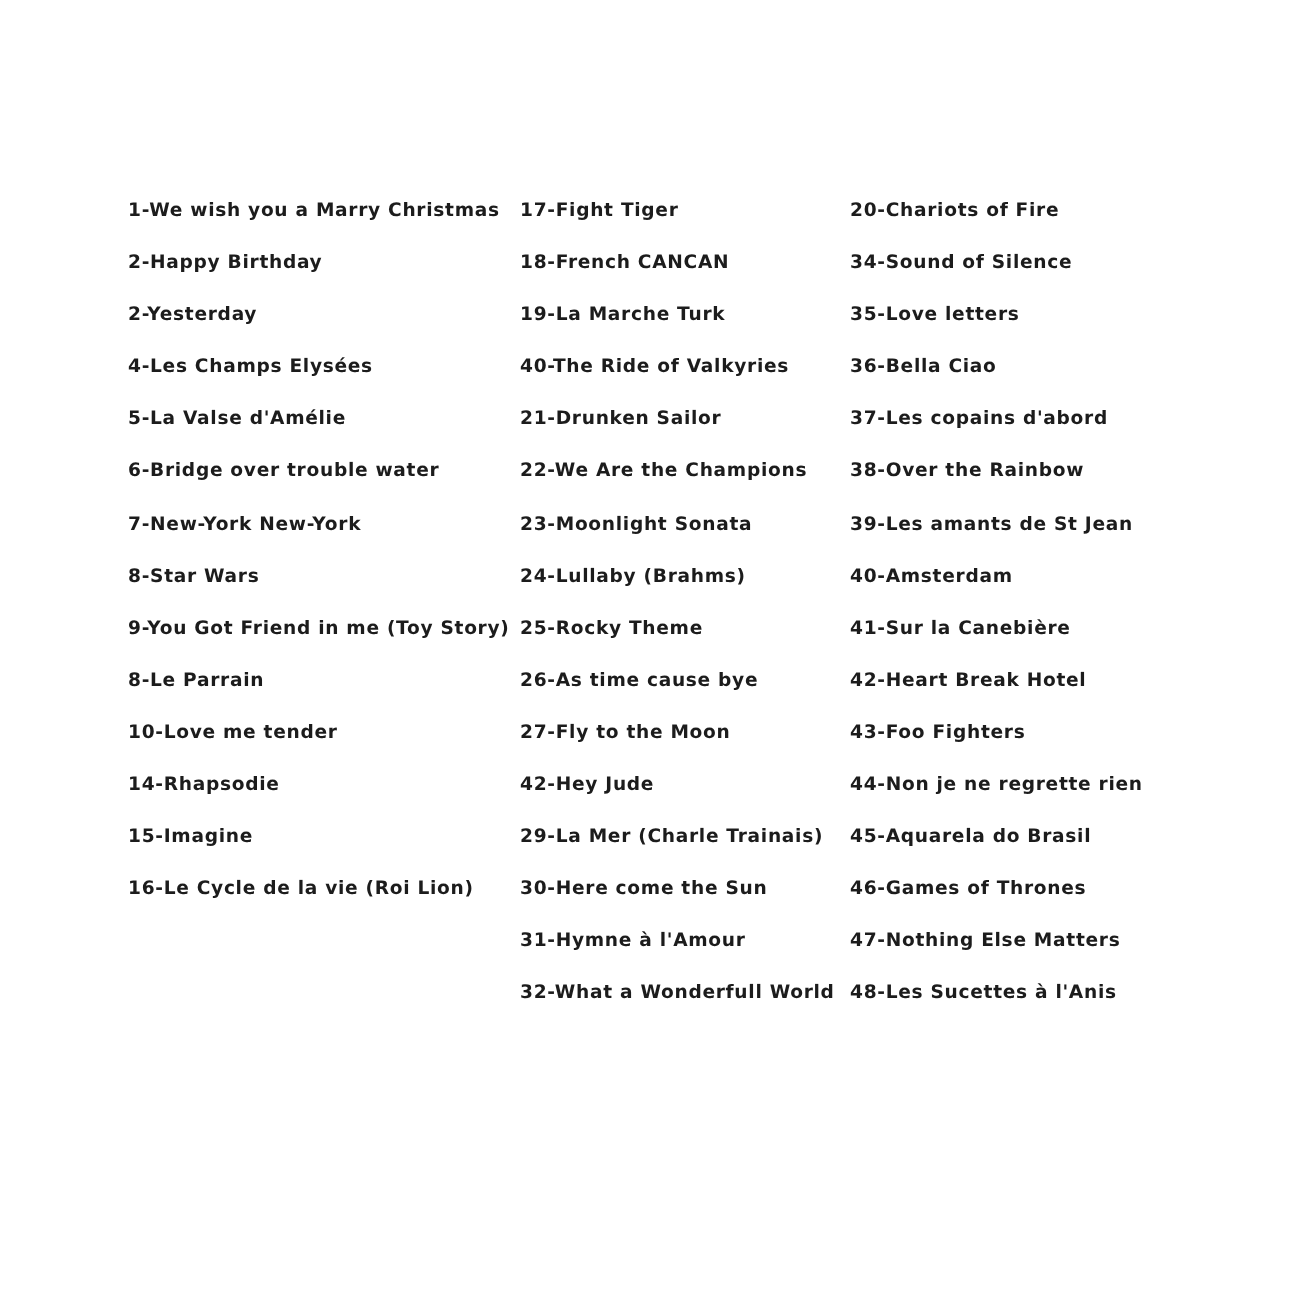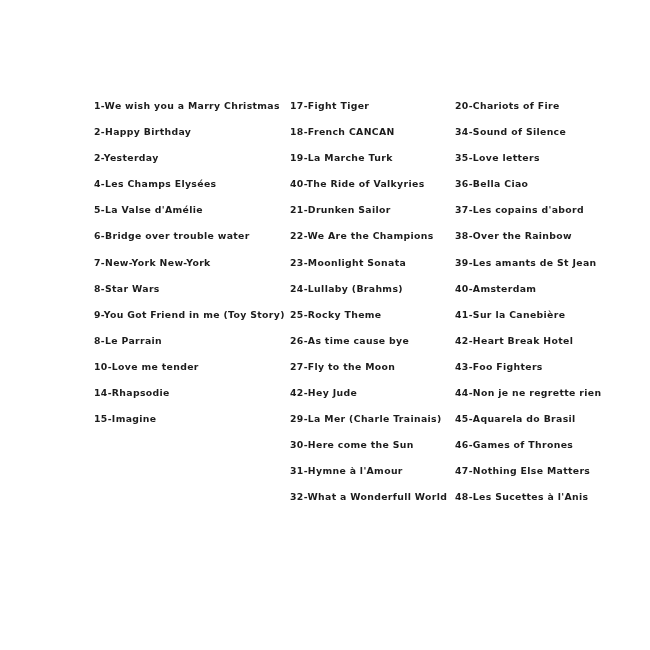--- a/index.html
+++ b/index.html
@@ -22,21 +22,20 @@
   }
   .song-list {
     position: absolute;
     left: 64px;
     top: 100px;
     width: 520px;
     display: flex;
     flex-direction: row;
     align-items: flex-start;
     justify-content: flex-start;
-    margin-left: 30px;
   }
   .column {
     display: flex;
     flex-direction: column;
   }
   .col-1 { width: 196px; }
   .col-2 { width: 165px; }
   .col-3 { width: 159px; }
   .song-item {
     font-size: 9.3px;
@@ -61,20 +60,21 @@
       <div class="song-item">4-Les Champs Elysées</div>
       <div class="song-item">5-La Valse d'Amélie</div>
       <div class="song-item">6-Bridge over trouble water</div>
       <div class="song-item">7-New-York New-York</div>
       <div class="song-item">8-Star Wars</div>
       <div class="song-item">9-You Got Friend in me (Toy Story)</div>
       <div class="song-item">8-Le Parrain</div>
       <div class="song-item">10-Love me tender</div>
       <div class="song-item">14-Rhapsodie</div>
       <div class="song-item">15-Imagine</div>
+      <div class="song-item">16-Le Cycle de la vie (Roi Lion)</div>
     </div>
 
     <div class="column col-2">
       <div class="song-item">17-Fight Tiger</div>
       <div class="song-item">18-French CANCAN</div>
       <div class="song-item">19-La Marche Turk</div>
       <div class="song-item">40-The Ride of Valkyries</div>
       <div class="song-item">21-Drunken Sailor</div>
       <div class="song-item">22-We Are the Champions</div>
       <div class="song-item">23-Moonlight Sonata</div>

